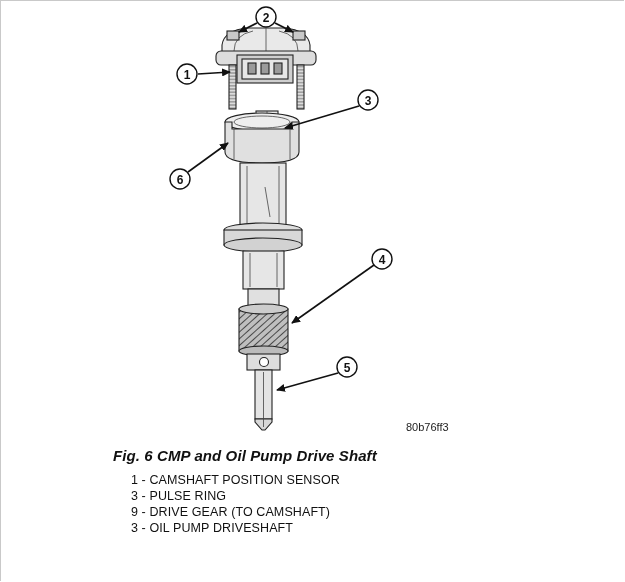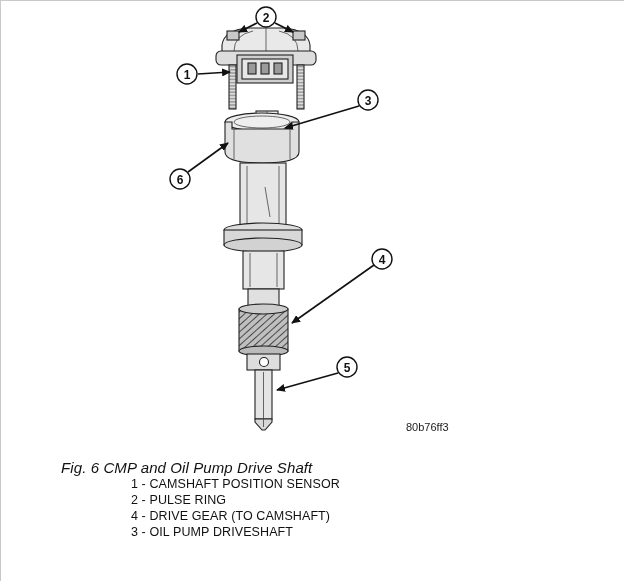--- a/index.html
+++ b/index.html
@@ -21,27 +21,28 @@
     position: relative;
   }
   .diagram-wrap {
     width: 625px;
     height: 438px;
     position: relative;
   }
   svg { display: block; }
   .figure-caption {
     font-size: 15px;
-    font-weight: normal;
+    font-weight: bold;
     font-style: italic;
-    padding-left: 60px;
-    margin-top: 20px;
+    padding-left: 112px;
+    margin-top: 8px;
     letter-spacing: 0.1px;
   }
   .legend {
+    margin-top: 8px;
     padding-left: 130px;
     font-size: 12.5px;
     line-height: 16px;
     letter-spacing: 0.1px;
   }
   .legend .legend-item { white-space: nowrap; }
   .callout-circle { fill: #ffffff; stroke: #111; stroke-width: 1.4px; }
   .callout-num {
     font-family: "Liberation Sans", sans-serif;
     font-size: 12px;
@@ -186,18 +187,18 @@
       </g>
 
       <text class="refcode" x="405" y="430">80b76ff3</text>
     </svg>
   </div>
 
   <div class="figure-caption">Fig. 6 CMP and Oil Pump Drive Shaft</div>
 
   <div class="legend">
     <div class="legend-item">1 - CAMSHAFT POSITION SENSOR</div>
-    <div class="legend-item">2 - PULSE RING</div>
-    <div class="legend-item">4 - DRIVE GEAR (TO CAMSHAFT)</div>
+    <div class="legend-item">3 - PULSE RING</div>
+    <div class="legend-item">9 - DRIVE GEAR (TO CAMSHAFT)</div>
     <div class="legend-item">3 - OIL PUMP DRIVESHAFT</div>
   </div>
 
 </div>
 
 </body></html>

